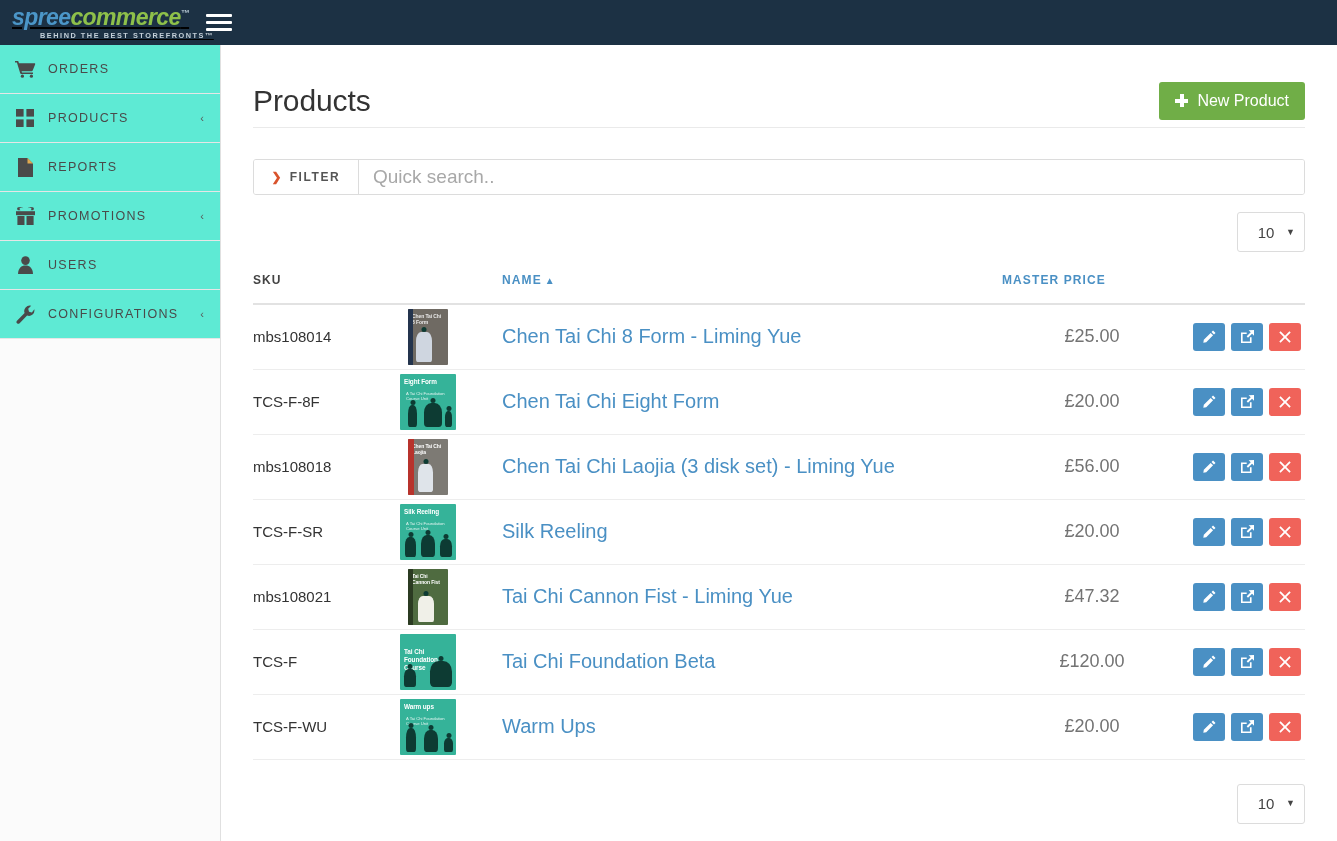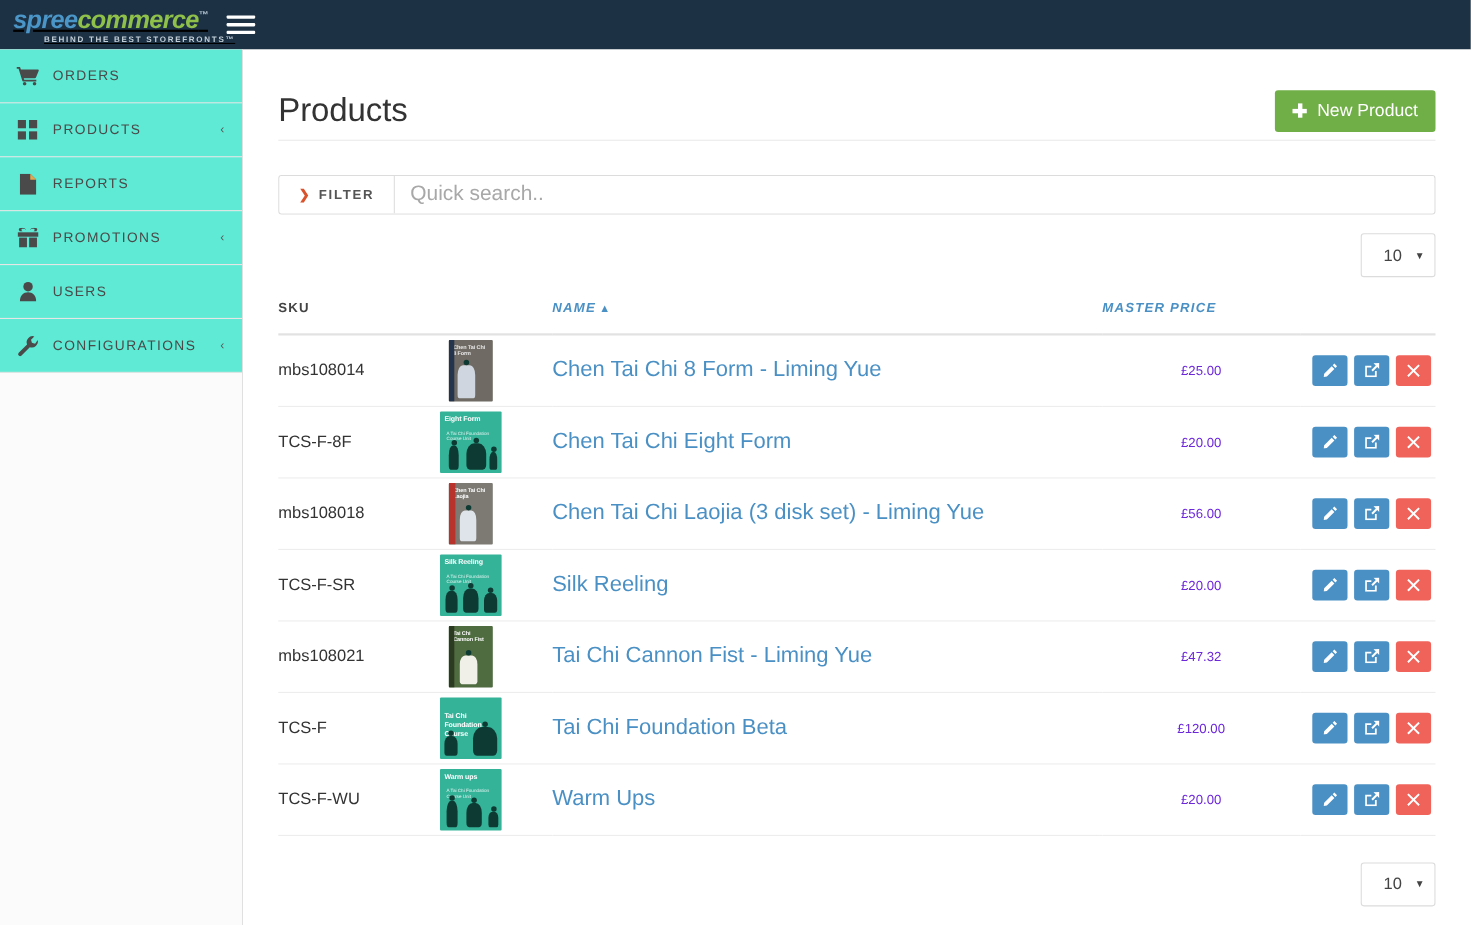--- a/index.html
+++ b/index.html
@@ -158,31 +158,31 @@
   }
   table.products thead th {
     font-size: 12px; font-weight: bold; letter-spacing: 1.1px;
     padding: 0 0 16px 0; text-align: left; vertical-align: bottom;
   }
   th.c-sku   { width: 147px; color: #444444; padding-left: 12px; }
   th.c-thumb { width: 102px; }
   th.c-name  { width: 500px; color: #4a90c4; }
   th.c-price { width: 180px; color: #4a90c4; text-align: center; }
   th.c-act   { width: 123px; }
-  th.sortable { cursor: pointer; font-style: italic; }
+  th.sortable { cursor: pointer; }
   .sort-caret { font-size: 10px; margin-left: 3px; }
 
   table.products thead tr { border-bottom: 2px solid #e2e2e2; }
 
   table.products tbody tr { border-bottom: 1px solid #ededed; height: 65px; }
   table.products tbody td { vertical-align: middle; padding: 0; }
   td.c-sku   { font-size: 15px; color: #333333; padding-left: 12px; }
   td.c-name  { font-size: 20px; }
   td.c-name a { color: #4a90c4; text-decoration: none; cursor: pointer; }
-  td.c-price { font-size: 12px; color: #6d28d9; text-align: center; }
+  td.c-price { font-size: 18px; color: #737373; text-align: center; }
   td.c-act   { text-align: right; padding-right: 0px; }
 
   
   .thumb {
     width: 56px; height: 56px; display: block;
     position: relative; overflow: hidden; border-radius: 1px;
   }
   .thumb.dvd { width: 40px; height: 56px; margin-left: 8px; }
   .thumb .tt {
     position: absolute; left: 4px; top: 4px; right: 4px;

